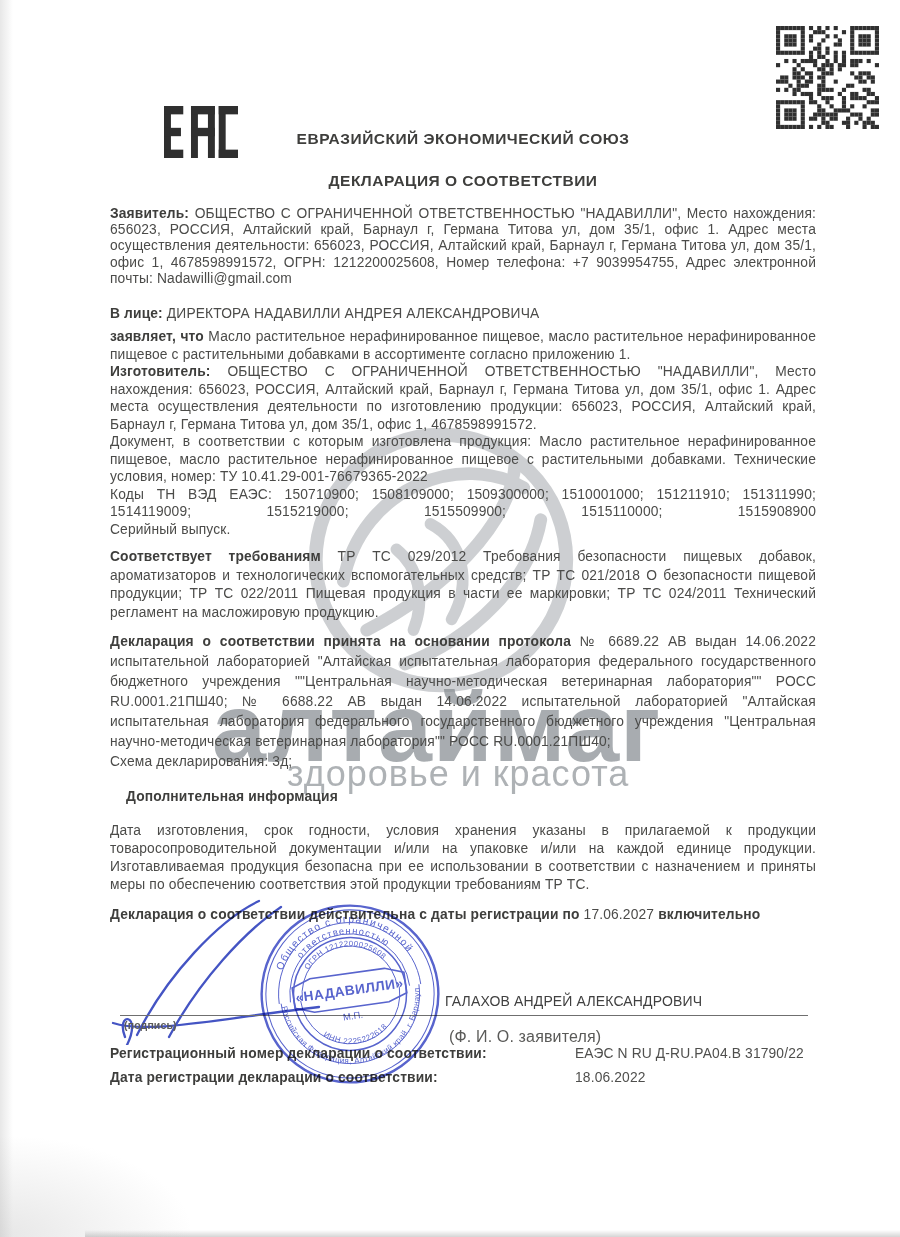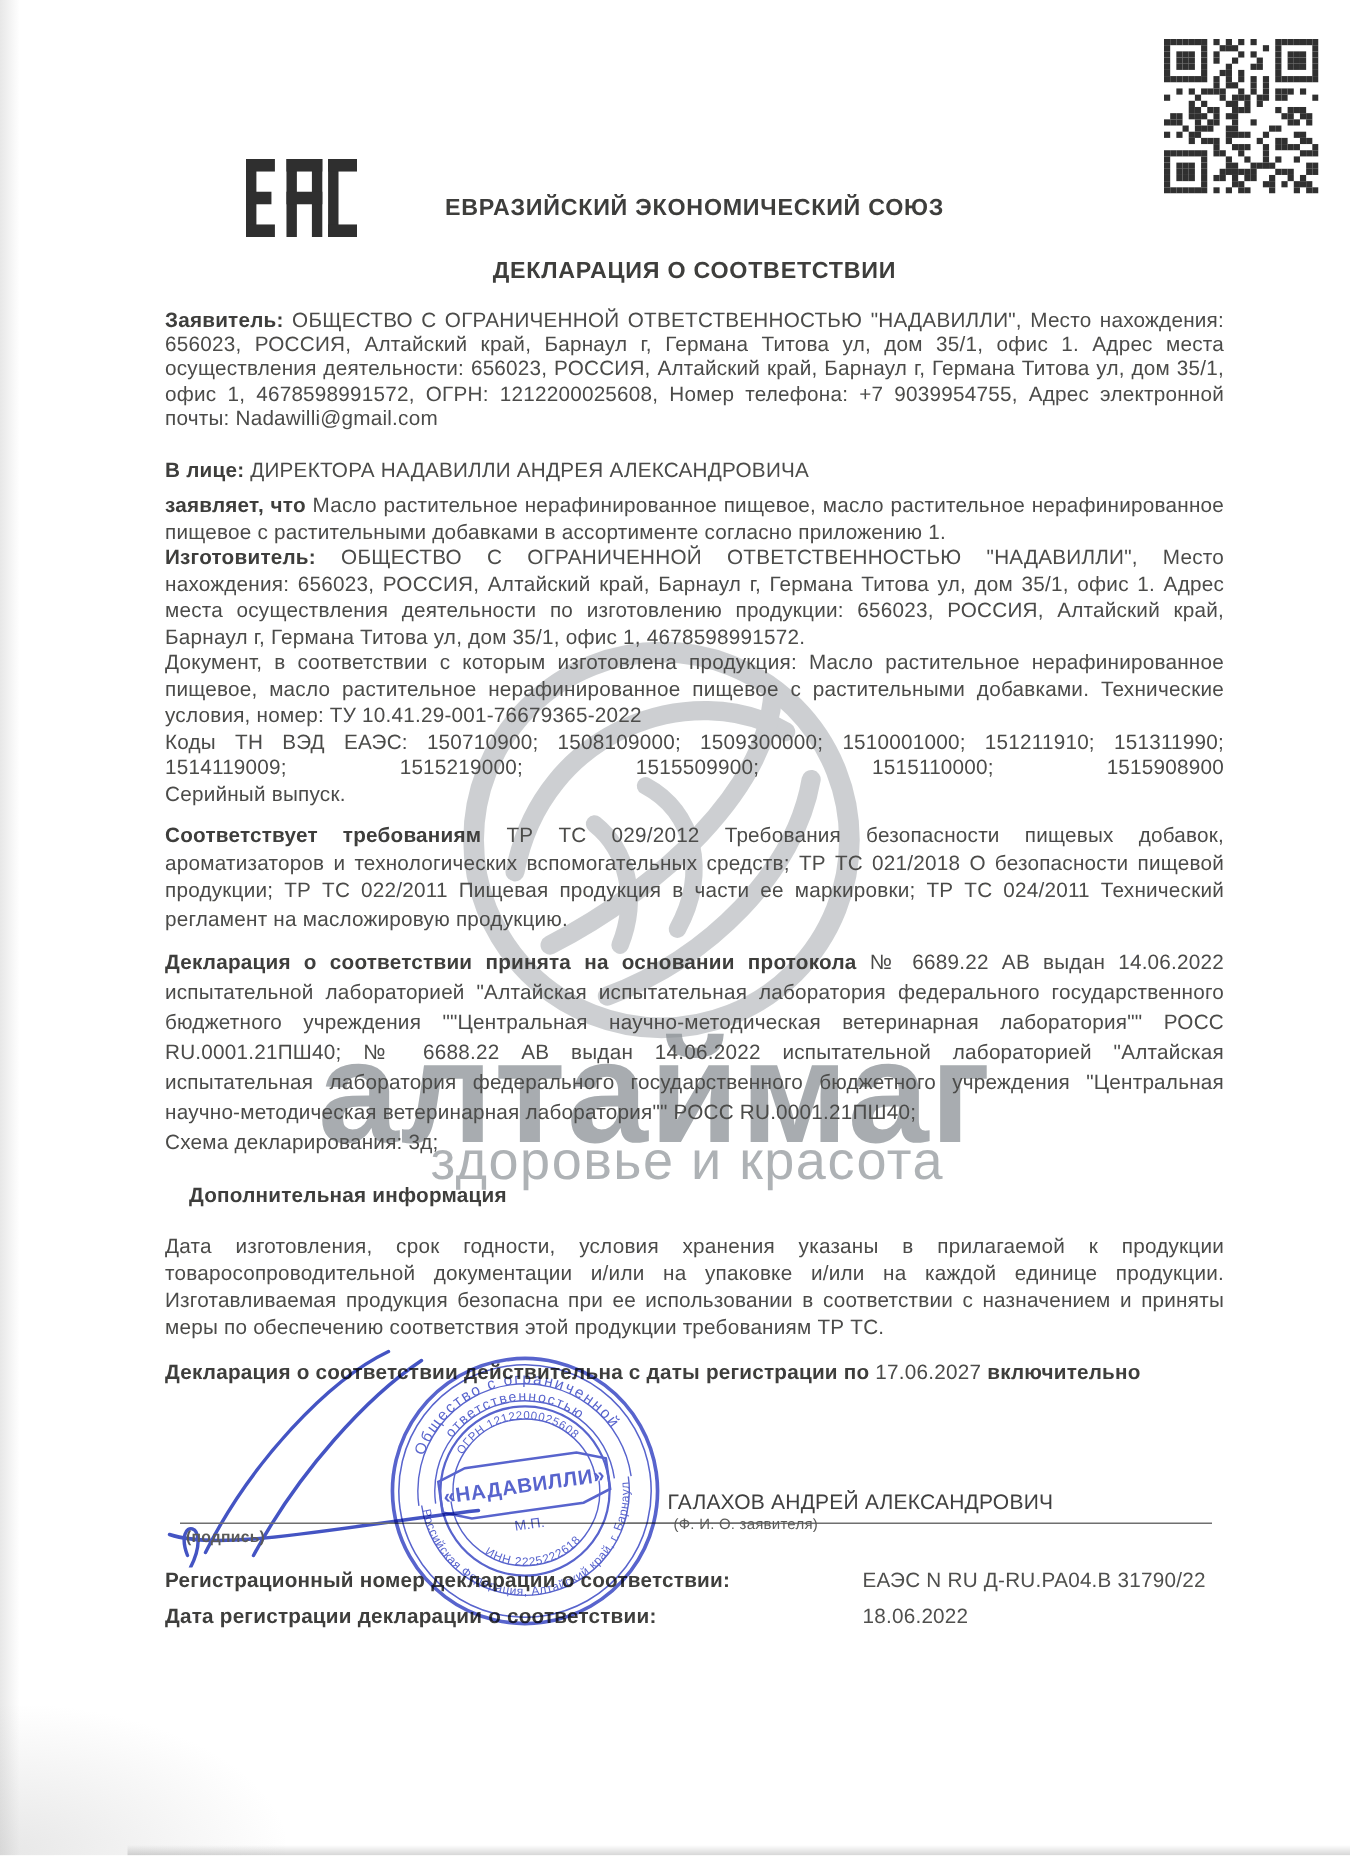--- a/index.html
+++ b/index.html
@@ -39,21 +39,21 @@
   .scheme{line-height:20px;}
   .additional{margin-top:10px;}
   .validity{margin-top:12px;line-height:17px;}
   
   .footer{position:relative;margin-top:12px;height:104px;}
   .sig-svg{position:absolute;left:-6px;top:-40px;width:286px;height:150px;color:#2f41bd;opacity:.9;mix-blend-mode:multiply;}
   .sign-line{position:absolute;left:10px;top:80px;width:392px;border-top:1.3px solid #6f6f6f;}
   .sign-cap{position:absolute;left:14px;top:84px;font-size:10.5px;color:#5a5a58;font-weight:bold;}
   .fio-name{position:absolute;left:315px;top:58px;font-size:14px;color:#404040;white-space:nowrap;margin-left:20px;}
   .fio-line{position:absolute;left:308px;top:80px;width:390px;border-top:1.3px solid #6f6f6f;}
-  .fio-cap{position:absolute;left:320px;top:76px;font-size:10px;color:#5a5a58;padding-left:19px;}
+  .fio-cap{position:absolute;left:320px;top:93px;font-size:16px;color:#5a5a58;padding-left:19px;}
   .stamp{position:absolute;left:146px;top:-35px;width:188px;height:188px;color:var(--stamp,#3a48c4);
          opacity:.85;transform:rotate(-8deg);mix-blend-mode:multiply;z-index:5;pointer-events:none;}
   .reg-row{position:relative;margin-top:5px;line-height:19px;}
   .reg-row .value{position:absolute;left:465px;top:0;font-weight:normal;color:#4f4f4d;white-space:nowrap;}
 </style>
 </head>
 <body>
 
 <div class="page">
 

